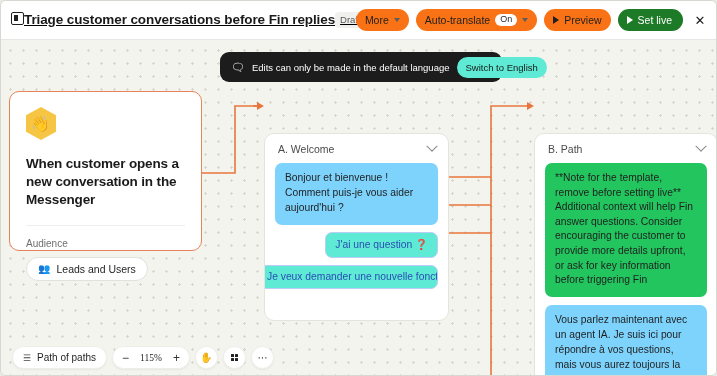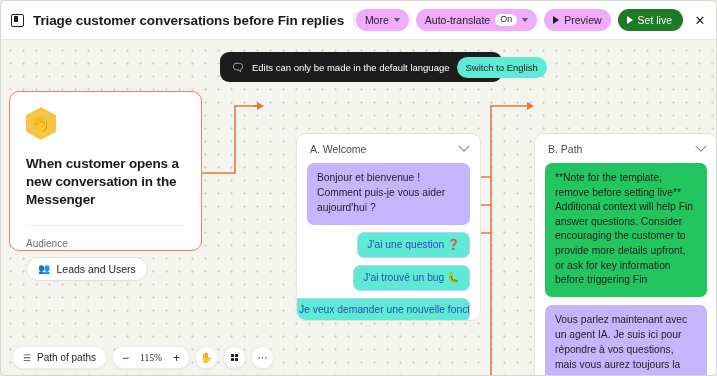--- a/index.html
+++ b/index.html
@@ -21,21 +21,21 @@
   
   #header {
     position: absolute; top: 0; left: 0;
     width: 717px; height: 39px;
     background: #ffffff;
     border-bottom: 1px solid #e6e6e2;
     display: flex; align-items: center;
     padding: 0 8px 0 10px;
     z-index: 40;
   }
-  .hdr-left { display: flex; align-items: center; gap: 9px; flex: 1; min-width: 0; }
+  .hdr-left { display: flex; flex: 1; min-width: 0; text-decoration: underline; }
   .doc-icon {
     width: 13px; height: 13px;
     border: 1.7px solid #1f1f1f;
     border-radius: 2px;
     position: relative;
     flex: none;
   }
   .doc-icon::after {
     content: ""; position: absolute;
     left: 1.5px; top: 1.5px; width: 4px; height: 6px;
@@ -46,21 +46,21 @@
     letter-spacing: -0.1px; white-space: nowrap;
   }
   #draft-badge {
     font-size: 9.5px; color: #585858;
     background: #f0f0ee; border-radius: 4px;
     padding: 2px 5px 3px; white-space: nowrap;
   }
   .hdr-right { display: flex; align-items: center; gap: 7px; }
   .pill {
     display: flex; align-items: center; gap: 5px;
-    background: #f0abfc; border-radius: 14px;
+    background: #f97316; border-radius: 14px;
     height: 22px; padding: 0 9px;
     font-size: 10.5px; color: #1f1f1f;
     white-space: nowrap;
   }
   .pill.green {
     background: #1d7a26; color: #ffffff; padding: 0 11px 0 9px; text-align: right;
   }
   .caret {
     width: 0; height: 0;
     border-left: 3.2px solid transparent;
@@ -153,21 +153,20 @@
     background: #fff; cursor: pointer;
   }
   .people-icon { font-size: 10px; line-height: 1; }
 
   #welcome-card {
     left: 263px; top: 93px;
     width: 185px; height: 188px;
     border: 1px solid #e4e4df;
     padding: 9px 10px 0;
     overflow: hidden;
-    margin-left: 32px;
   }
   #path-card {
     left: 533px; top: 93px;
     width: 184px; height: 275px;
     border: 1px solid #e4e4df;
     padding: 9px 10px 0;
     overflow: hidden;
   }
   .card-head {
     display: flex; align-items: center; justify-content: space-between;
@@ -175,21 +174,21 @@
   }
   .card-head .label { font-size: 10.5px; color: #4b4b4b; }
   .chev {
     width: 8px; height: 8px;
     border-right: 1.4px solid #8a8a8a;
     border-bottom: 1.4px solid #8a8a8a;
     transform: rotate(45deg) translate(-2px,-2px);
     cursor: pointer;
   }
   .bubble {
-    background: #c4b5fd;
+    background: #7dd3fc;
     border-radius: 7px;
     padding: 8px 10px 9px;
     font-size: 10.3px; color: #1f1f1f; line-height: 1.45;
   }
   .bubble.note {
     background: #22c55e;
     line-height: 1.42;
   }
   .reply-row { display: flex; justify-content: flex-end; margin-top: 7px; }
   .reply-btn {
@@ -304,23 +303,20 @@
     <div id="welcome-card" class="card">
       <div class="card-head">
         <span class="label">A. Welcome</span>
         <span class="chev"></span>
       </div>
       <div class="bubble">Bonjour et bienvenue ! Comment puis-je vous aider aujourd'hui ?</div>
       <div class="reply-row">
         <div class="reply-btn">J'ai une question ❓</div>
       </div>
       <div class="reply-row">
-        <div class="reply-btn">J'ai trouvé un bug 🐛</div>
-      </div>
-      <div class="reply-row">
         <div class="reply-btn wide">Je veux demander une nouvelle fonctio</div>
       </div>
 
     </div>
 
     <div id="path-card" class="card">
       <div class="card-head">
         <span class="label">B. Path</span>
         <span class="chev"></span>
       </div>

